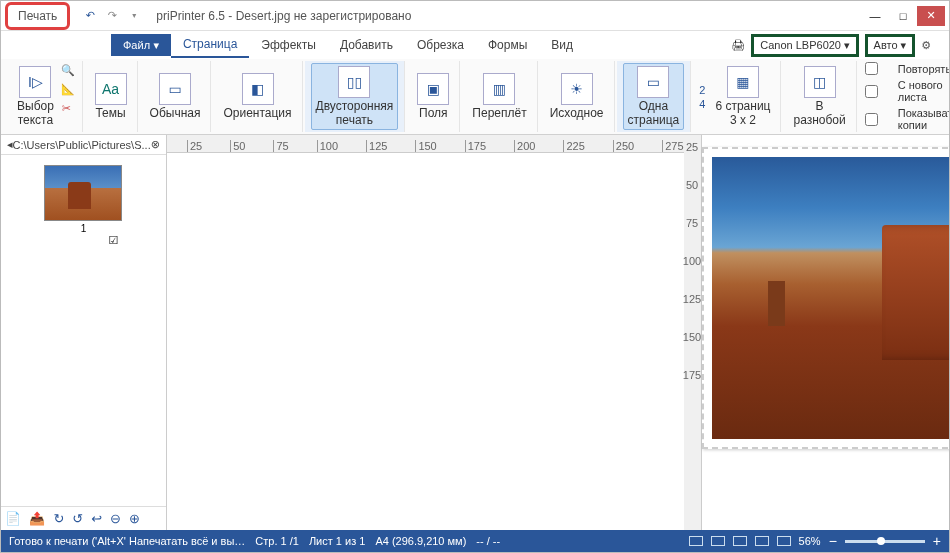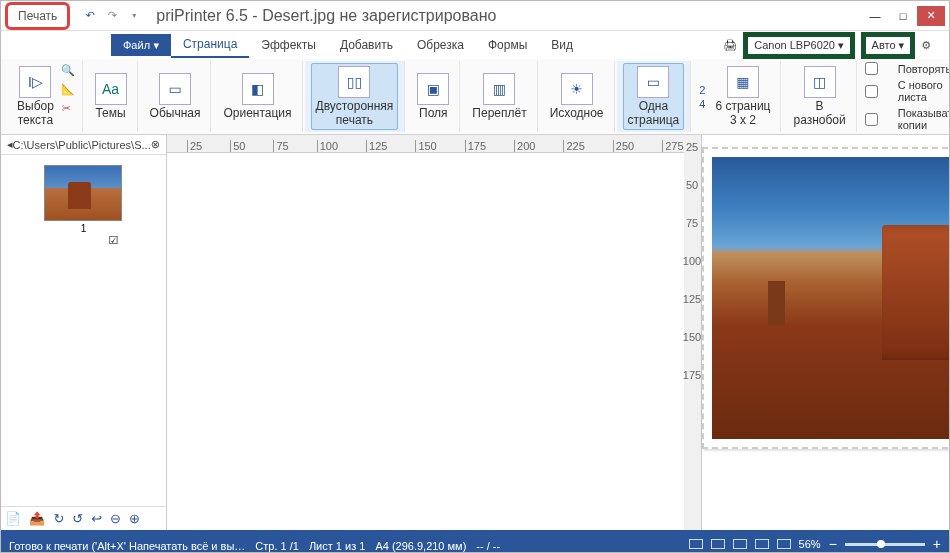--- a/index.html
+++ b/index.html
@@ -1,30 +1,30 @@
 <!DOCTYPE html>
 <html><head>
 <meta charset="utf-8">
 <style>
 * { margin: 0; padding: 0; box-sizing: border-box; font-family: 'Segoe UI', Tahoma, sans-serif; font-size: 11px; }
 body { width: 950px; height: 553px; background: #fff; display: flex; flex-direction: column; overflow: hidden; border: 1px solid #bbb; }
 .titlebar { height: 30px; display: flex; align-items: center; padding: 0 4px; background: #fff; border-bottom: 1px solid #e0e0e0; }
 .print-btn { padding: 4px 10px; border: 3px solid #e04040; border-radius: 6px; color: #555; font-size: 12px; cursor: pointer; }
 .qat { display: flex; gap: 6px; margin-left: 12px; align-items: center; }
 .qat-icon { width: 16px; height: 16px; display: inline-flex; align-items: center; justify-content: center; }
-.title-text { margin-left: 14px; color: #555; font-size: 16px; flex: 1; }
+.title-text { margin-left: 14px; color: #555; font-size: 12px; flex: 1; }
 .win-ctrl { display: flex; gap: 0; }
 .win-btn { width: 28px; height: 20px; display: flex; align-items: center; justify-content: center; cursor: pointer; }
 .win-close { background: #c94f4f; color: #fff; }
 .menubar { height: 28px; display: flex; align-items: center; padding: 0 10px 0 110px; gap: 0; background: #fff; }
 .file-menu { background: #2a5699; color: #fff; padding: 4px 12px; font-size: 12px; cursor: pointer; }
 .tab { padding: 5px 12px; font-size: 12px; color: #444; cursor: pointer; }
 .tab.active { color: #2a5699; border-bottom: 2px solid #2a5699; }
 .printer-bar { margin-left: auto; display: flex; align-items: center; gap: 6px; padding-right: 8px; }
-.printer-sel { border: 5px solid #14532d; padding: 2px 6px; font-size: 11px; color: #333; }
+.printer-sel { border: 3px solid #14532d; padding: 2px 6px; font-size: 11px; color: #333; }
 .ribbon { height: 76px; background: #fafafa; border-bottom: 1px solid #d0d0d0; display: flex; padding: 2px 6px; gap: 2px; }
 .rgroup { display: flex; flex-direction: column; align-items: center; justify-content: center; gap: 2px; padding: 2px 6px; border-right: 1px solid #e5e5e5; }
 .rbtn { display: flex; flex-direction: column; align-items: center; gap: 2px; padding: 2px 4px; cursor: pointer; border-radius: 2px; }
 .rbtn.sel { background: #cfe3f7; border: 1px solid #8ab4e0; }
 .rbtn .ico { width: 32px; height: 32px; border: 1px solid #aac; background: #fff; display: flex; align-items: center; justify-content: center; color: #2a5699; font-size: 14px; }
 .rbtn .lbl { font-size: 12px; color: #333; text-align: center; line-height: 1.1; }
 .small-btns { display: flex; flex-direction: column; gap: 6px; }
 .check-row { display: flex; align-items: center; gap: 20px; font-size: 10px; color: #333; }
 .content { flex: 1; display: flex; min-height: 0; }
 .sidebar { width: 216px; background: #fff; border-right: 1px solid #ccc; display: flex; flex-direction: column; }
@@ -41,21 +41,21 @@
 .ruler-h { height: 18px; background: #f0f0f0; border-bottom: 1px solid #ccc; font-size: 8px; color: #666; padding-left: 20px; display: flex; align-items: flex-end; gap: 28px; }
 .ruler-h span { border-left: 1px solid #999; padding-left: 2px; }
 .canvas-body { flex: 1; display: flex; }
 .ruler-v { width: 18px; background: #f0f0f0; border-right: 1px solid #ccc; font-size: 8px; color: #666; display: flex; flex-direction: column; align-items: center; padding-top: 6px; gap: 26px; }
 .page-area { flex: 1; background: #fff; display: flex; align-items: flex-start; justify-content: center; padding-top: 12px; }
 .page { width: 426px; height: 302px; border: 2px dashed #ccc; padding: 8px; box-shadow: 1px 1px 3px rgba(0,0,0,.2); }
 .img { width: 100%; height: 100%; background: linear-gradient(to bottom, #295a9a 0%, #3d7fc0 18%, #6aa5d4 32%, #c09060 34%, #a86030 45%, #8a3818 60%, #6a2a10 100%); position: relative; overflow: hidden; }
 .butte { position: absolute; left: 42%; top: 24%; width: 30%; height: 48%; background: linear-gradient(#b05028, #7a2e12); border-radius: 4px 4px 0 0; box-shadow: inset -6px 0 10px rgba(0,0,0,.25); }
 .butte2 { position: absolute; left: 14%; top: 44%; width: 4%; height: 16%; background: #7a3a1a; }
 .butte3 { position: absolute; right: 8%; top: 40%; width: 5%; height: 20%; background: #7a3a1a; }
-.statusbar { height: 22px; background: #2a5699; color: #fff; display: flex; align-items: flex-end; padding: 0 8px; font-size: 10px; gap: 10px; }
+.statusbar { height: 22px; background: #2a5699; color: #fff; display: flex; align-items: center; padding: 0 8px; font-size: 10px; gap: 10px; }
 .status-right { margin-left: auto; display: flex; align-items: center; gap: 8px; }
 .zoom-ico { width: 14px; height: 10px; border: 1px solid #cde; }
 .zoom-slider { width: 80px; height: 3px; background: #cde; position: relative; }
 .zoom-thumb { position: absolute; left: 40%; top: -3px; width: 8px; height: 8px; background: #fff; border-radius: 50%; }
 </style>
 </head>
 <body>
 
 <div class="titlebar">
   <div class="print-btn">Печать</div>

